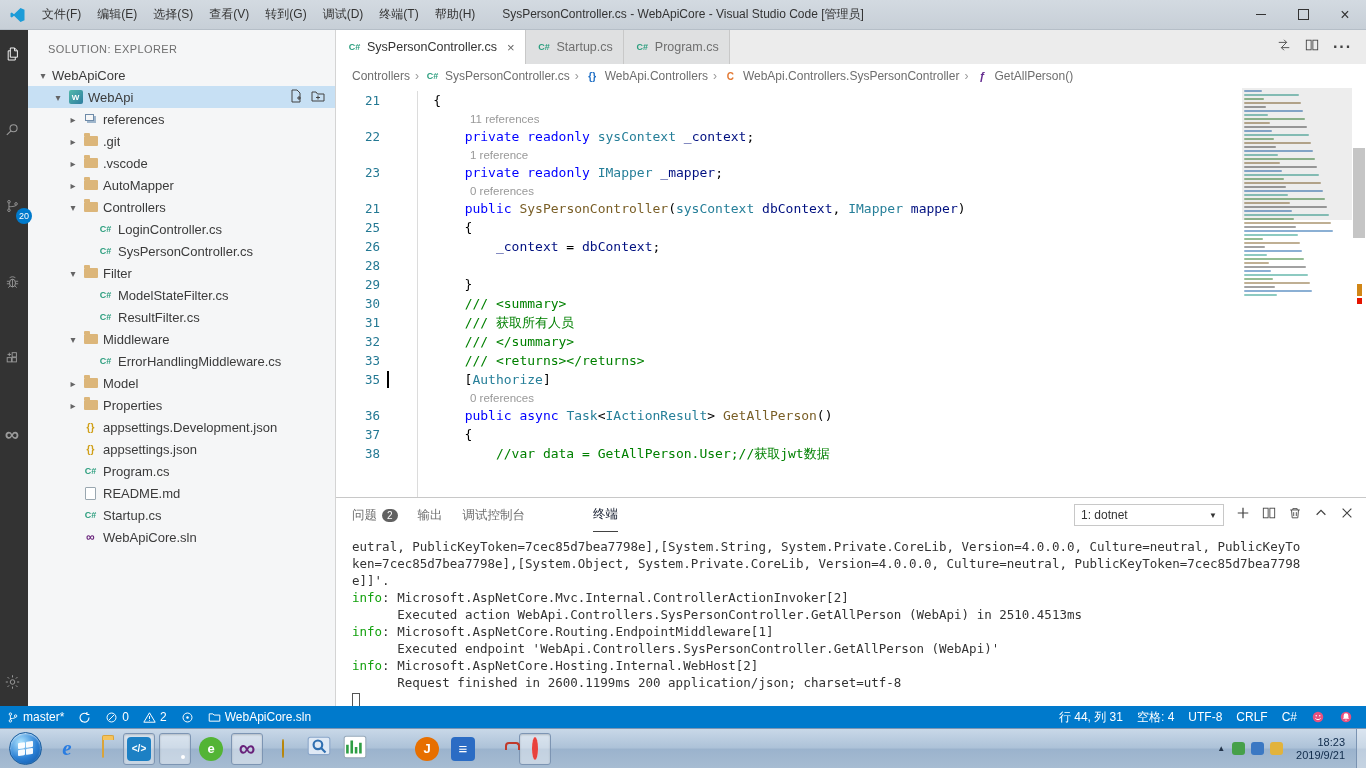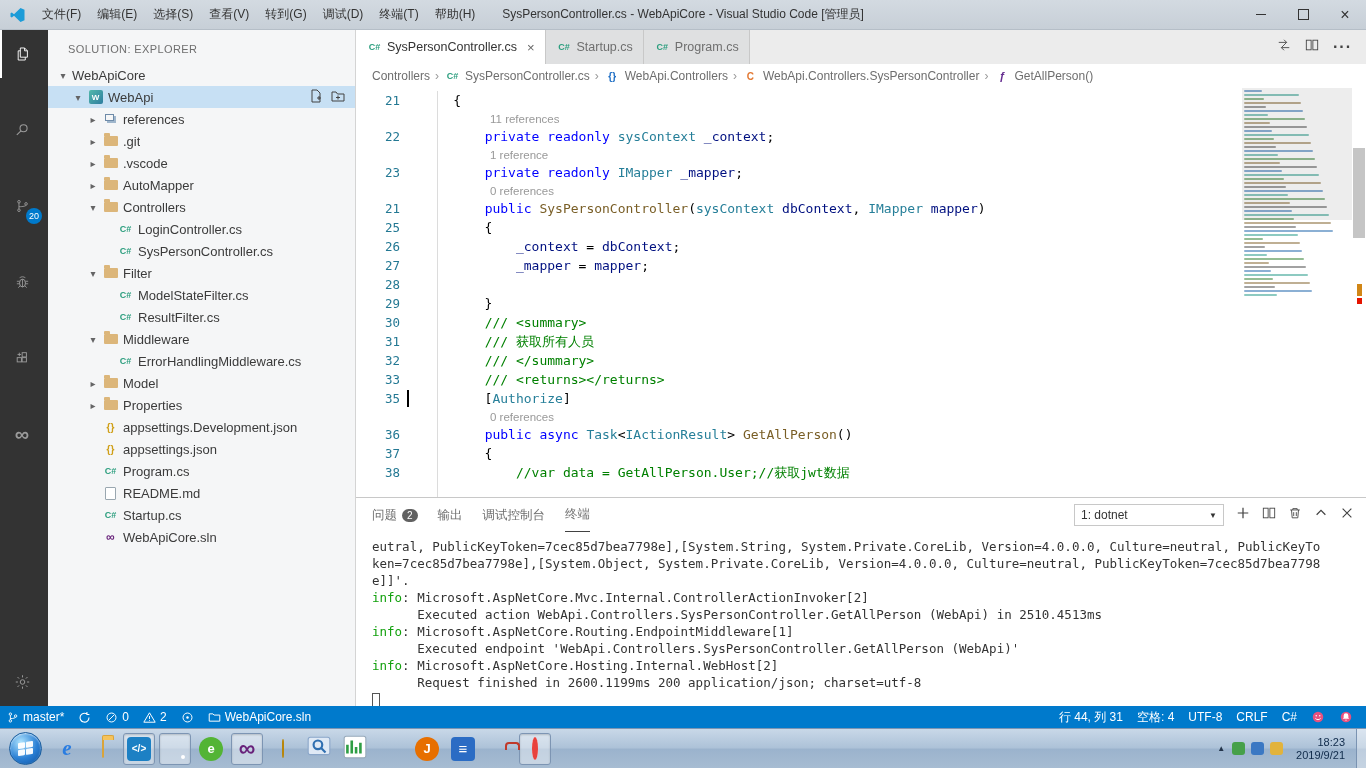--- a/index.html
+++ b/index.html
@@ -16,21 +16,21 @@
   .win-controls { margin-left:auto; display:flex; height:100%; }
   .wc { width:42px; height:100%; display:flex; align-items:center; justify-content:center; color:#333; }
   .wc-min::before { content:""; width:10px; height:1px; background:#333; }
   .wc-max::before { content:""; width:9px; height:9px; border:1px solid #333; }
   .wc-close { font-size:16px; }
 
   
   .main { display:flex; height:676px; }
 
   
-  .activitybar { width:48px; background:#333333; display:flex; flex-direction:column; align-items:center; flex:none;gap:28px; }
+  .activitybar { width:28px; background:#333333; display:flex; flex-direction:column; align-items:center; flex:none;gap:28px; }
   .act-item { position:relative; width:48px; height:48px; display:flex; align-items:center; justify-content:center; color:#9b9b9b; }
   .act-item.active { color:#fff; border-left:2px solid #fff; }
   .act-badge { position:absolute; right:6px; bottom:6px; background:#007acc; color:#fff; font-size:9px; min-width:16px; height:16px; border-radius:8px; display:flex; align-items:center; justify-content:center; padding:0 2px; }
   .act-spacer { flex:1; }
 
   
   .sidebar { width:307px; background:#f5f6f7; flex:none; overflow:hidden; }
   .sidebar-header { font-size:11px; color:#6f6f6f; padding:13px 0 9px 20px; letter-spacing:.4px; }
   .tree-row { display:flex; align-items:center; height:22px; font-size:13px; color:#3b3b3b; white-space:nowrap; position:relative; }
   .tree-row.sel { background:#c7e0f4; }
@@ -84,21 +84,21 @@
   .mm-line { height:2px; margin-bottom:2px; opacity:.55; border-radius:1px; }
   .mm-slider { position:absolute; top:0; right:14px; width:110px; height:132px; background:rgba(0,0,0,.07); }
   .sb-thumb { position:absolute; top:60px; right:1px; width:12px; height:90px; background:rgba(90,90,90,.35); }
   .ruler-mark-orange { position:absolute; top:196px; right:4px; width:5px; height:12px; background:#d18616; }
   .ruler-mark-red { position:absolute; top:210px; right:4px; width:5px; height:6px; background:#e51400; }
 
   
   .panel { height:209px; border-top:1px solid #c8c8c8; flex:none; display:flex; flex-direction:column; background:#fff; }
   .panel-header { height:34px; display:flex; align-items:center; padding:0 12px 0 16px; flex:none; }
   .panel-tab { font-size:12.5px; color:#6e6e6e; height:34px; line-height:33px; margin-right:20px; display:flex; align-items:center; gap:5px; }
-  .panel-tab.active { color:#737373; border-bottom:1px solid #424242; }
+  .panel-tab.active { color:#0f172a; border-bottom:1px solid #424242;margin-left:48px; }
   .panel-badge { background:#616161; color:#fff; font-size:10px; border-radius:9px; padding:1px 5px; line-height:11px; }
   .panel-actions { margin-left:auto; display:flex; align-items:center; gap:12px; color:#424242; }
   .term-select { width:150px; height:22px; border:1px solid #c8c8c8; background:#fff; font-size:12px; color:#333; display:flex; align-items:center; justify-content:space-between; padding:0 6px; }
   .sel-arrow { font-size:8px; color:#333; }
   .terminal { flex:1; padding:6px 0 0 16px; font-family:"DejaVu Sans Mono","Liberation Mono",monospace; font-size:12.5px; line-height:17px; color:#333; overflow:hidden; }
   .term-line { white-space:pre; }
   .t-d { color:#333; } .t-g { color:#13a10e; }
   .term-cursor { width:8px; height:15px; border:1px solid #555; margin-top:2px; }
 
   
@@ -497,25 +497,20 @@
             </div>
             <div class="code-row">
               <span class="ln">25</span>
               <span class="lg"></span>
               <span class="ltext"><span class="c-d">        {</span></span>
             </div>
             <div class="code-row">
               <span class="ln">26</span>
               <span class="lg"></span>
               <span class="ltext"><span class="c-d">            </span><span class="c-v">_context</span><span class="c-d"> = </span><span class="c-v">dbContext</span><span class="c-d">;</span></span>
-            </div>
-            <div class="code-row">
-              <span class="ln">27</span>
-              <span class="lg"></span>
-              <span class="ltext"><span class="c-d">            </span><span class="c-v">_mapper</span><span class="c-d"> = </span><span class="c-v">mapper</span><span class="c-d">;</span></span>
             </div>
             <div class="code-row">
               <span class="ln">28</span>
               <span class="lg"></span>
               <span class="ltext"></span>
             </div>
             <div class="code-row">
               <span class="ln">29</span>
               <span class="lg"></span>
               <span class="ltext"><span class="c-d">        }</span></span>

